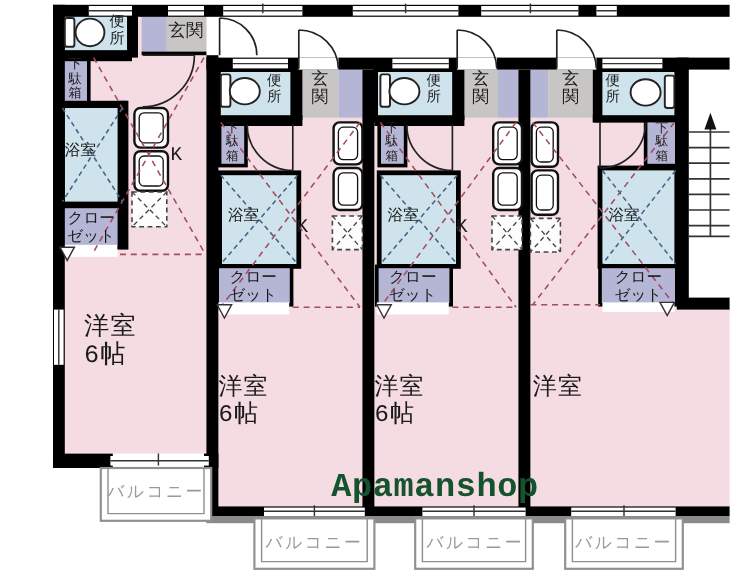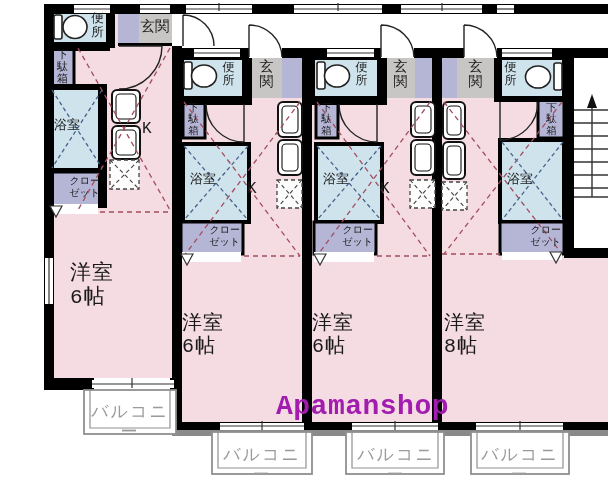--- a/index.html
+++ b/index.html
@@ -2,24 +2,24 @@
 <html><head>
 <meta charset="utf-8">
 <style>
   html,body{margin:0;padding:0;background:#fff;}
   #plan{position:relative;width:608px;height:480px;background:#ffffff;overflow:hidden;
         font-family:Liberation Mono, monospace;color:#1a1a1a;margin-left:44px;}
   #plan svg{position:absolute;left:0;top:0;}
   .lbl{position:absolute;z-index:5;line-height:1.15;color:#1a1a1a;}
   .vlabel{width:15px;word-break:break-all;text-align:center;line-height:1.08;}
   .hcenter{text-align:left;}
-  .closet{font-size:10px;text-align:right;line-height:1.15;}
+  .closet{font-size:13px;text-align:center;line-height:1.15;}
   .roomlbl{text-align:left;letter-spacing:1px;font-weight:500;}
-  .balconylbl{color:#9a9a9a;letter-spacing:2px;text-align:center;font-size:17px;}
-  .watermark{position:absolute;z-index:9;font-size:28px;font-weight:700;color:#a21caf;letter-spacing:0.5px;}
+  .balconylbl{color:#9a9a9a;letter-spacing:2px;text-align:center;font-size:14px;}
+  .watermark{position:absolute;z-index:9;font-size:28px;font-weight:700;color:#14532d;letter-spacing:0.5px;}
   .k{font-size:16px;}
 </style>
 </head>
 <body>
 
 <div id="plan">
 
 <svg width="608" height="480" viewBox="0 0 608 480">
 
   <g>
@@ -304,19 +304,18 @@
 <div class="lbl vlabel" style="left:424px;top:60px;font-size:14px;">玄関</div>
 <div class="lbl vlabel" style="left:459px;top:62px;font-size:12px;">便所</div>
 <div class="lbl vlabel" style="left:500px;top:103px;font-size:10.5px;">下駄箱</div>
 <div class="lbl hcenter" style="left:463px;top:173px;width:52px;font-size:13px;">浴室</div>
 <div class="lbl closet" style="left:459px;top:225px;width:58px;">
   <div>クロー</div>
   <div>ゼット</div>
 </div>
 <div class="lbl roomlbl" style="left:400px;top:312px;width:160px;font-size:20px;">
   <div>洋室</div>
-  <div>8帖</div>
 </div>
 <div class="lbl balconylbl" style="left:430px;top:446px;width:92px;">バルコニー</div>
 
 <div class="watermark" style="left:232px;top:391px;">Apamanshop</div>
 
 </div>
 
 </body></html>

